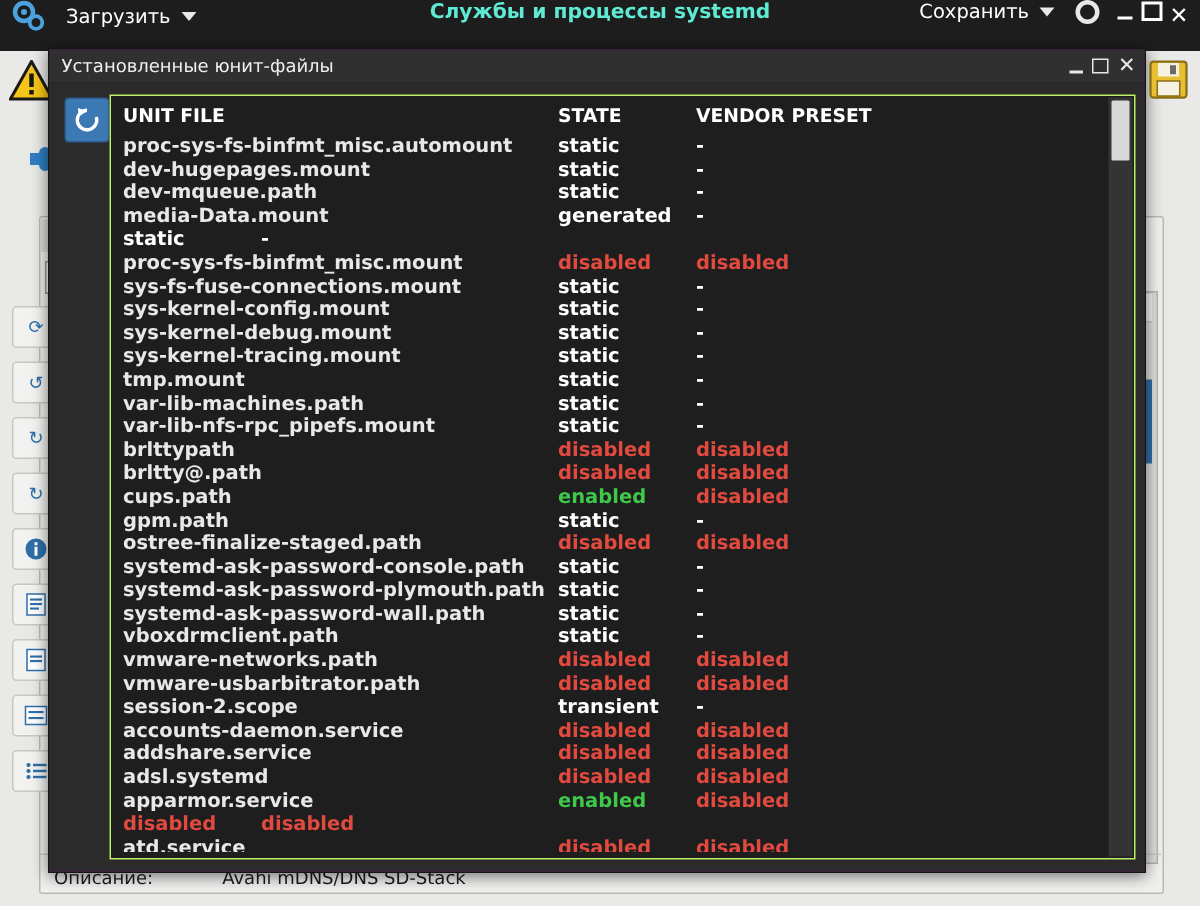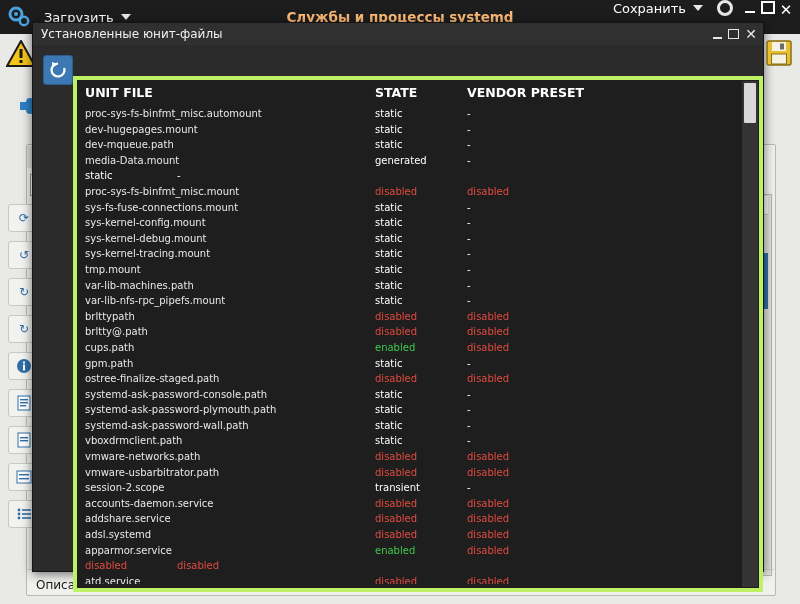--- a/index.html
+++ b/index.html
@@ -25,21 +25,21 @@
 
   
   .titlebar {
     position: absolute;
     left: 0; top: 0;
     width: 800px;
     height: 34px;
     background: #1d1d1d;
     color: #f2f2f2;
     display: flex;
-    align-items: center;
+    align-items: flex-start;
   }
   .tb-left {
     display: flex;
     align-items: center;
     gap: 10px;
     padding-left: 8px;
   }
   .gear-main {
     width: 22px; height: 22px;
     position: relative;
@@ -58,21 +58,21 @@
     border-left: 5px solid transparent;
     border-right: 5px solid transparent;
     border-top: 6px solid #e8e8e8;
   }
   .tb-title {
     position: absolute;
     left: 0; right: 0;
     text-align: center;
     font-size: 13.5px;
     font-weight: bold;
-    color: #fdba74;
+    color: #5eead4;
     pointer-events: none;
   }
   .tb-right {
     position: absolute;
     right: 4px;
     top: 0;
     height: 16px;
     display: flex;
     align-items: center;
     gap: 8px;
@@ -198,21 +198,21 @@
     left: 26px; right: 26px;
     bottom: 34px;
     height: 1px;
     background: #c9c9c4;
   }
 
   
   .dialog {
     position: absolute;
     left: 32px;
-    top: 22px;
+    top: 32px;
     width: 730px;
     height: 548px;
     background: #701a75;
     border: 1px solid #151515;
     box-shadow: 0 2px 10px rgba(0,0,0,0.55);
   }
   .dlg-title {
     height: 22px;
     background: #303030;
     display: flex;
@@ -251,47 +251,47 @@
     border: 1px solid #2b5d8f;
     border-radius: 3px;
     display: flex; align-items: center; justify-content: center;
   }
   .list-wrap {
     position: absolute;
     left: 40px; top: 8px;
     width: 682px;
     height: 508px;
     background: #1e1e1e;
-    border: 4px solid #bef264;
+    border: 1px solid #bef264;
     overflow: hidden;
-    margin-top: 23px;
   }
   .list-head {
     display: flex;
     color: #ffffff;
     font-weight: bold;
     font-size: 12.5px;
     padding: 5px 0 6px 6px;
     background: #1e1e1e;
   }
   .col-unit { width: 290px; padding-left: 2px; }
   .col-state { width: 92px; }
   .col-vendor { width: 180px; }
 
   .rows {
     position: relative;
     height: 478px;
     overflow: hidden;
   }
   .row {
     display: flex;
-    font-size: 10px;
+    font-size: 13px;
     line-height: 15.6px;
     padding-left: 8px;
     color: #e8e8e8;
+    font-weight: bold;
   }
   .row .c1 { width: 290px; }
   .row .c2 { width: 92px; }
   .row .c3 { width: 180px; }
   .st-static, .st-generated, .st-transient { color: #ffffff; }
   .st-disabled { color: #e24a3f; }
   .st-enabled { color: #3ec94a; }
   .vp-dash { color: #ffffff; }
   .vp-disabled { color: #e24a3f; }
 

